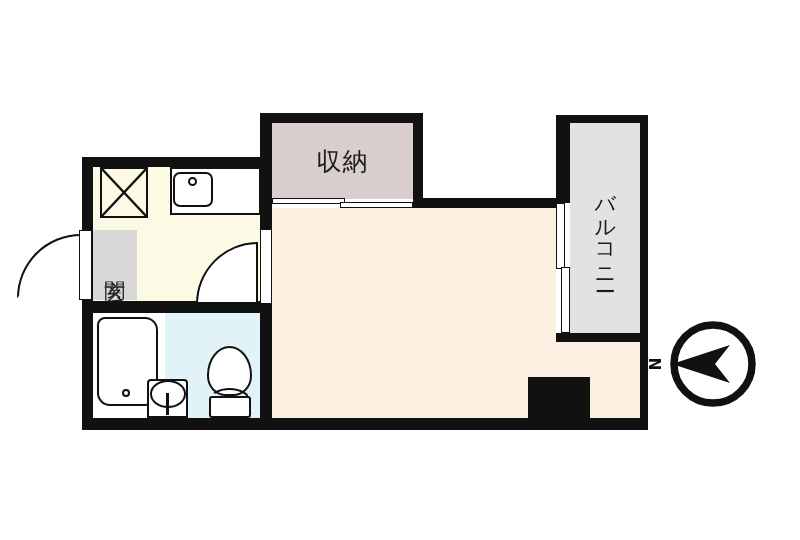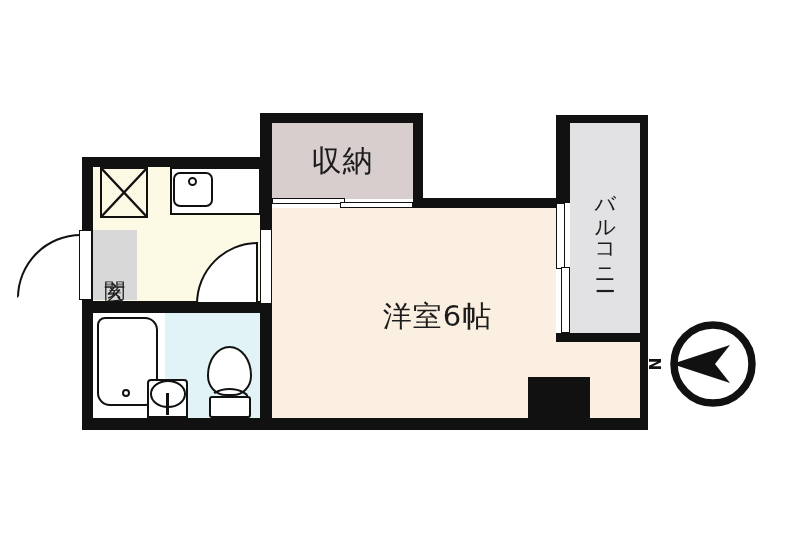--- a/index.html
+++ b/index.html
@@ -96,27 +96,26 @@
   <div class="fixture" style="left:122px;top:389px;width:8px;height:8px;border-width:2px;border-radius:50%;z-index:4;"></div>
 
   <div class="fixture" style="left:147px;top:379px;width:41px;height:39px;border-radius:4px 4px 0 0;z-index:4;"></div>
   <div class="fixture" style="left:150px;top:380px;width:36px;height:28px;border-radius:50%;z-index:5;"></div>
   <div class="abs" style="left:166px;top:393px;width:3px;height:22px;background:#111;z-index:6;"></div>
 
   <div class="fixture" style="left:207px;top:346px;width:45px;height:50px;border-radius:50% 50% 42% 42% / 58% 58% 40% 40%;z-index:4;"></div>
   <div class="abs" style="left:209px;top:388px;width:41px;height:12px;border:2px solid transparent;border-top-color:#111;border-radius:50% 50% 0 0 / 100% 100% 0 0;z-index:5;"></div>
   <div class="fixture" style="left:209px;top:396px;width:42px;height:22px;border-radius:3px;z-index:4;"></div>
 
-  <div class="label" style="left:272px;top:123px;width:141px;height:76px;font-size:30px;border-radius:32px;">収納</div>
+  <div class="label" style="left:272px;top:123px;width:141px;height:76px;font-size:25px;border-radius:32px;">収納</div>
 
   <div class="label vtext" style="left:570px;top:130px;width:70px;height:200px;font-size:21px;justify-content:center;">バルコニー</div>
 
   <div class="label vtext" style="left:92px;top:232px;width:45px;height:66px;font-size:21px;">玄関</div>
 
-  <div class="label" style="left:340px;top:298px;width:195px;height:38px;font-size:29px;">洋室6帖</div>
 
   <div class="abs" style="left:645px;top:316px;width:118px;height:96px;z-index:5;">
     <svg width="118" height="96" viewBox="0 0 118 96">
       <circle cx="68" cy="48" r="39" fill="none" stroke="#111" stroke-width="7.5"></circle>
       <polygon points="27,48 85,29 70,48 85,67" fill="#111"></polygon>
       <text x="11" y="48" transform="rotate(-90 11 48)" font-size="15" font-weight="bold" text-anchor="middle" dominant-baseline="central" fill="#111">N</text>
     </svg>
   </div>
 
 </div>

